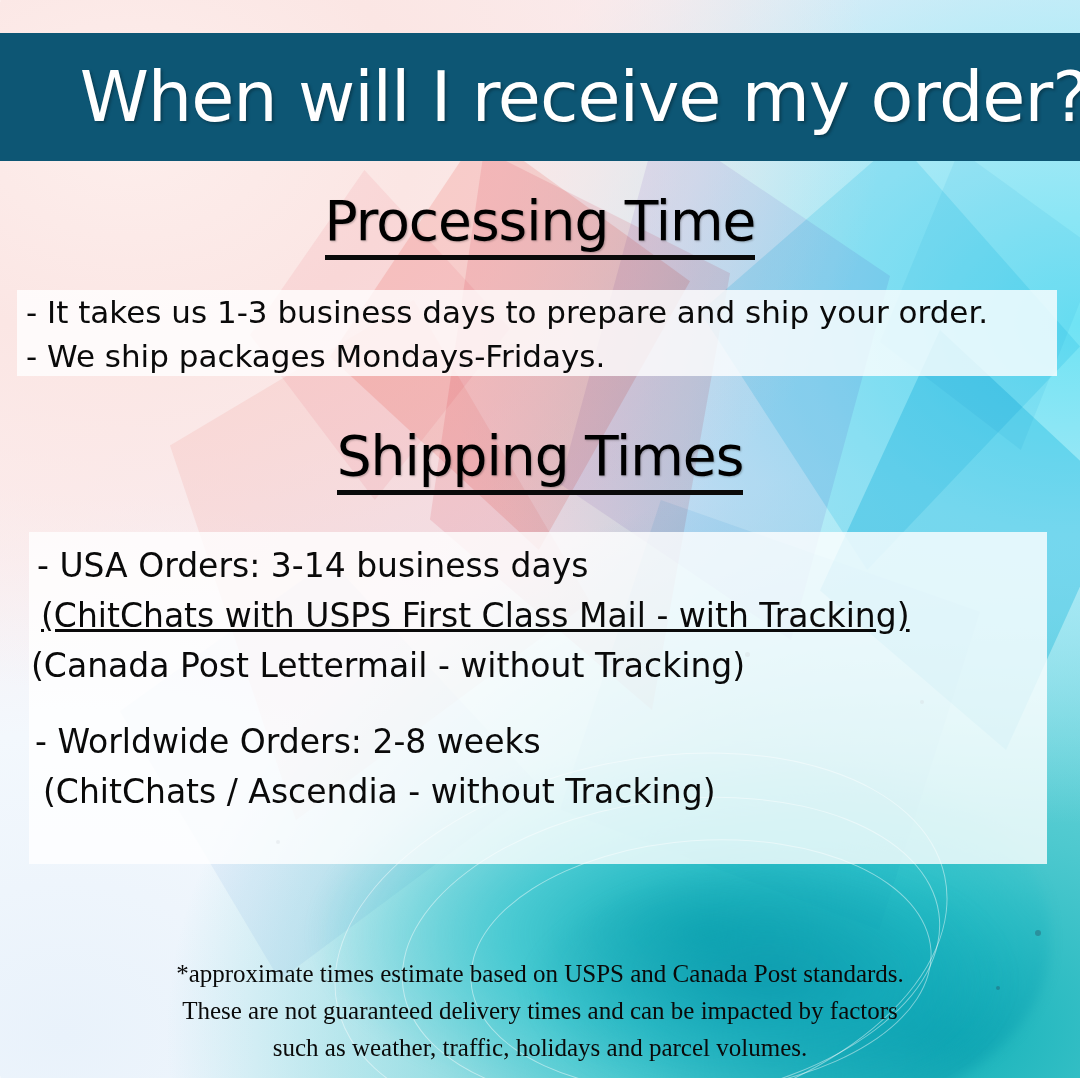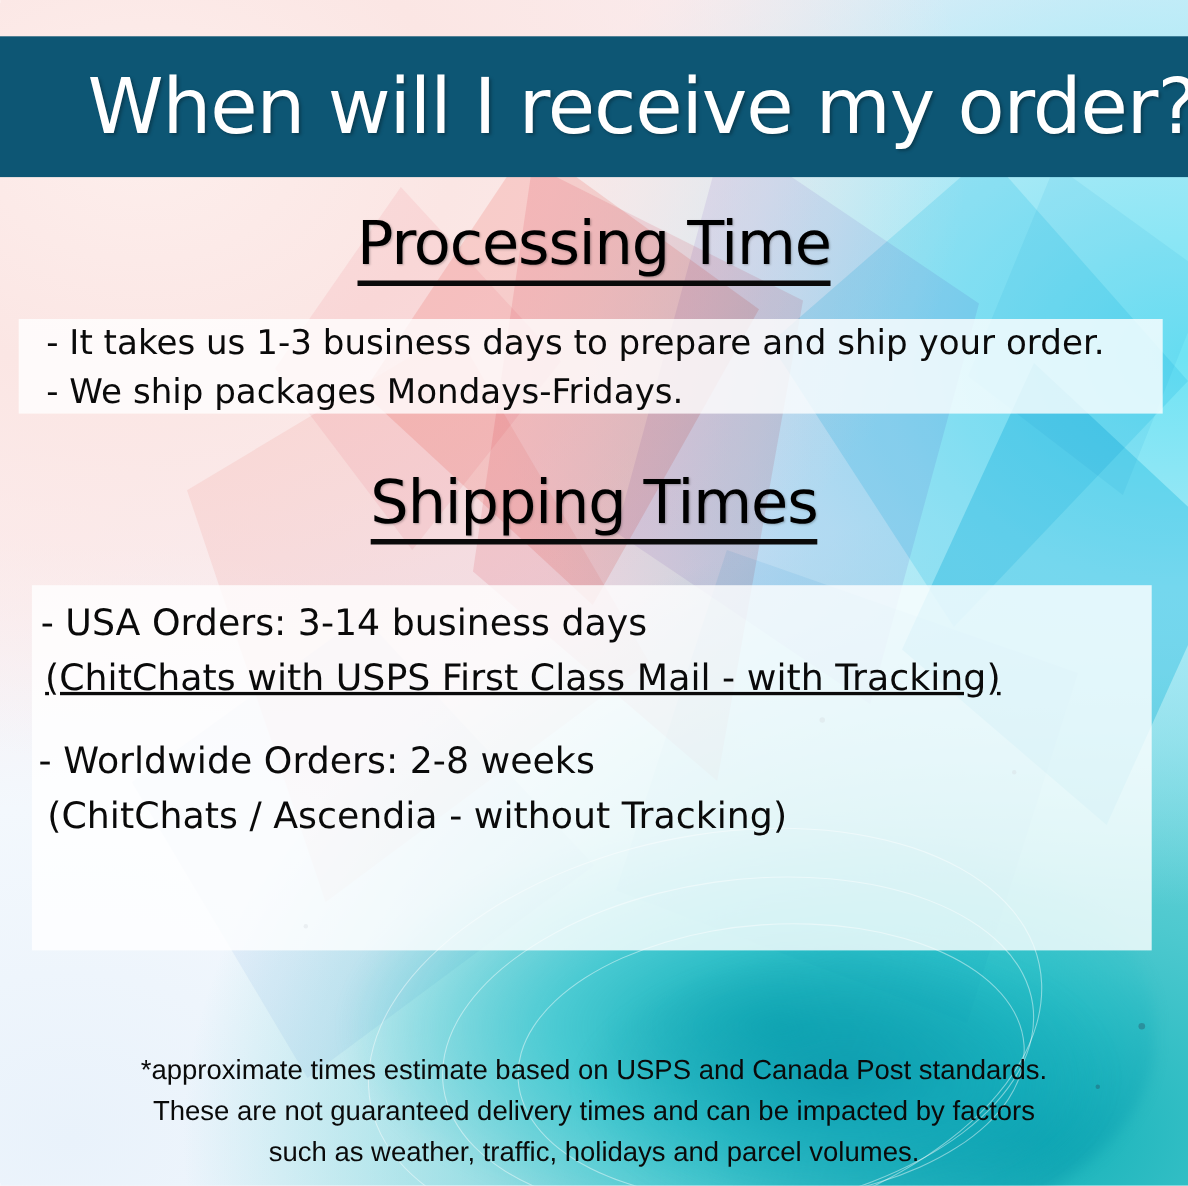--- a/index.html
+++ b/index.html
@@ -159,42 +159,42 @@
     font-family: "DejaVu Sans", sans-serif;
     font-weight: 400;
   }
 
   .box-processing {
     left: 17px; top: 290px;
     width: 1040px; height: 86px;
     padding: 0;
     font-size: 31px;
   }
-  .box-processing .line { padding-left: 25px; line-height: 44px; white-space: nowrap; }
+  .box-processing .line { padding-left: 9px; line-height: 44px; white-space: nowrap; }
 
   .box-shipping {
     left: 29px; top: 532px;
     width: 1018px; height: 332px;
     font-size: 33px;
   }
   .box-shipping .line { line-height: 50px; white-space: nowrap; }
   .box-shipping .ln-1 { padding-left: 8px;  margin-top: 9px; }
   .box-shipping .ln-2 { padding-left: 12px; text-decoration: underline; }
   .box-shipping .ln-3 { padding-left: 6px;  margin-top: 49px; }
   .box-shipping .ln-4 { padding-left: 2px; }
   .box-shipping .ln-5 { padding-left: 6px;  margin-top: 26px; }
   .box-shipping .ln-6 { padding-left: 14px; }
 
   .footnote {
     position: absolute;
     left: 0; top: 955px;
     width: 1080px;
     text-align: center;
     color: #0a0a0a;
-    font-family: Liberation Sans, sans-serif;
+    font-family: Liberation Serif, serif;
     font-size: 25px;
     line-height: 37px;
   }
   .footnote .line { white-space: nowrap; }
 </style>
 </head>
 <body>
 
 <div class="page">
 
@@ -238,20 +238,21 @@
       <div class="line">- We ship packages Mondays-Fridays.</div>
     </div>
 
     <div class="section-heading heading-shipping">
       <span>Shipping Times</span>
     </div>
 
     <div class="textbox box-shipping">
       <div class="line ln-1">- USA Orders:  3-14 business days</div>
       <div class="line ln-2"> (ChitChats with USPS First Class Mail - with Tracking)</div>
+      <div class="line ln-4">(Canada Post Lettermail - without Tracking)</div>
       <div class="line ln-5">- Worldwide Orders: 2-8 weeks</div>
       <div class="line ln-6"> (ChitChats / Ascendia - without Tracking)</div>
     </div>
 
     <div class="footnote">
       <div class="line">*approximate times estimate based on USPS and Canada Post standards.</div>
       <div class="line">These are not guaranteed delivery times and can be impacted by factors</div>
       <div class="line">such as weather, traffic, holidays and parcel volumes.</div>
     </div>
 

